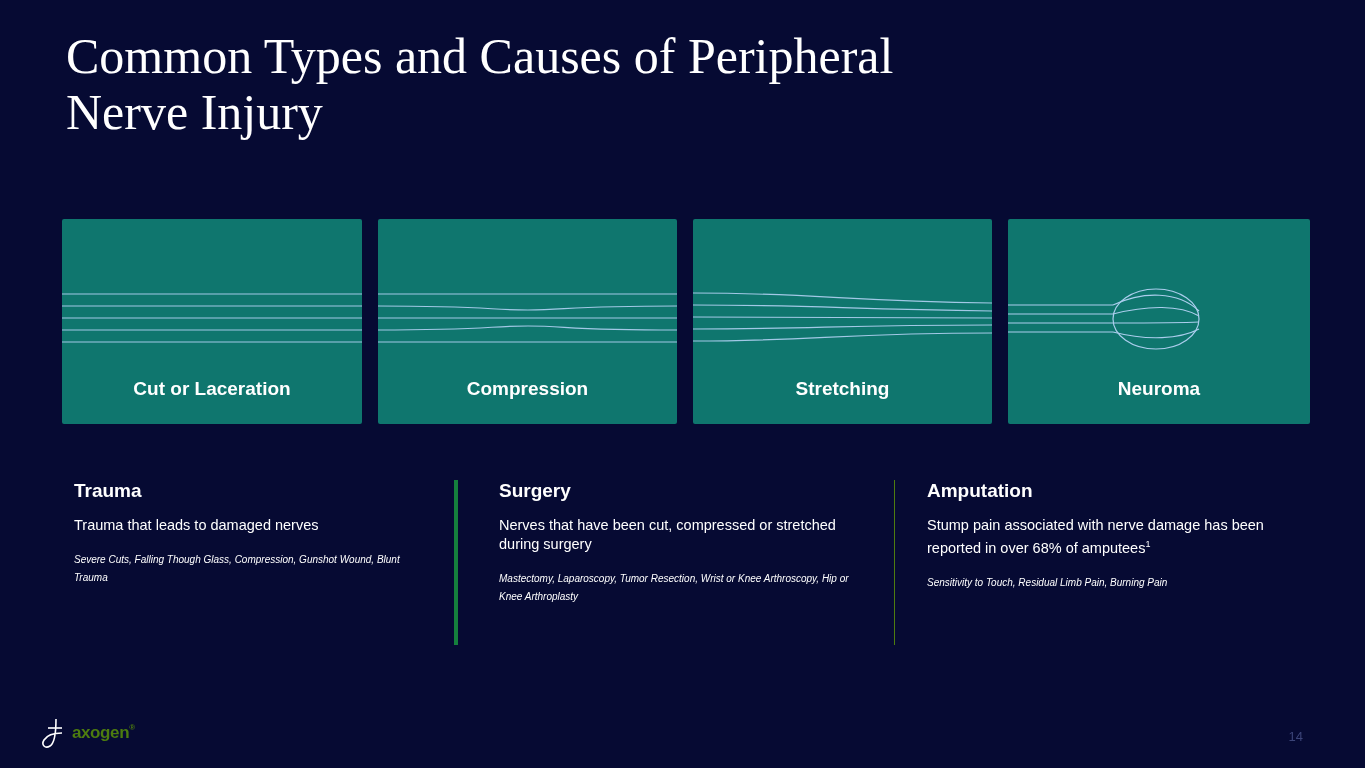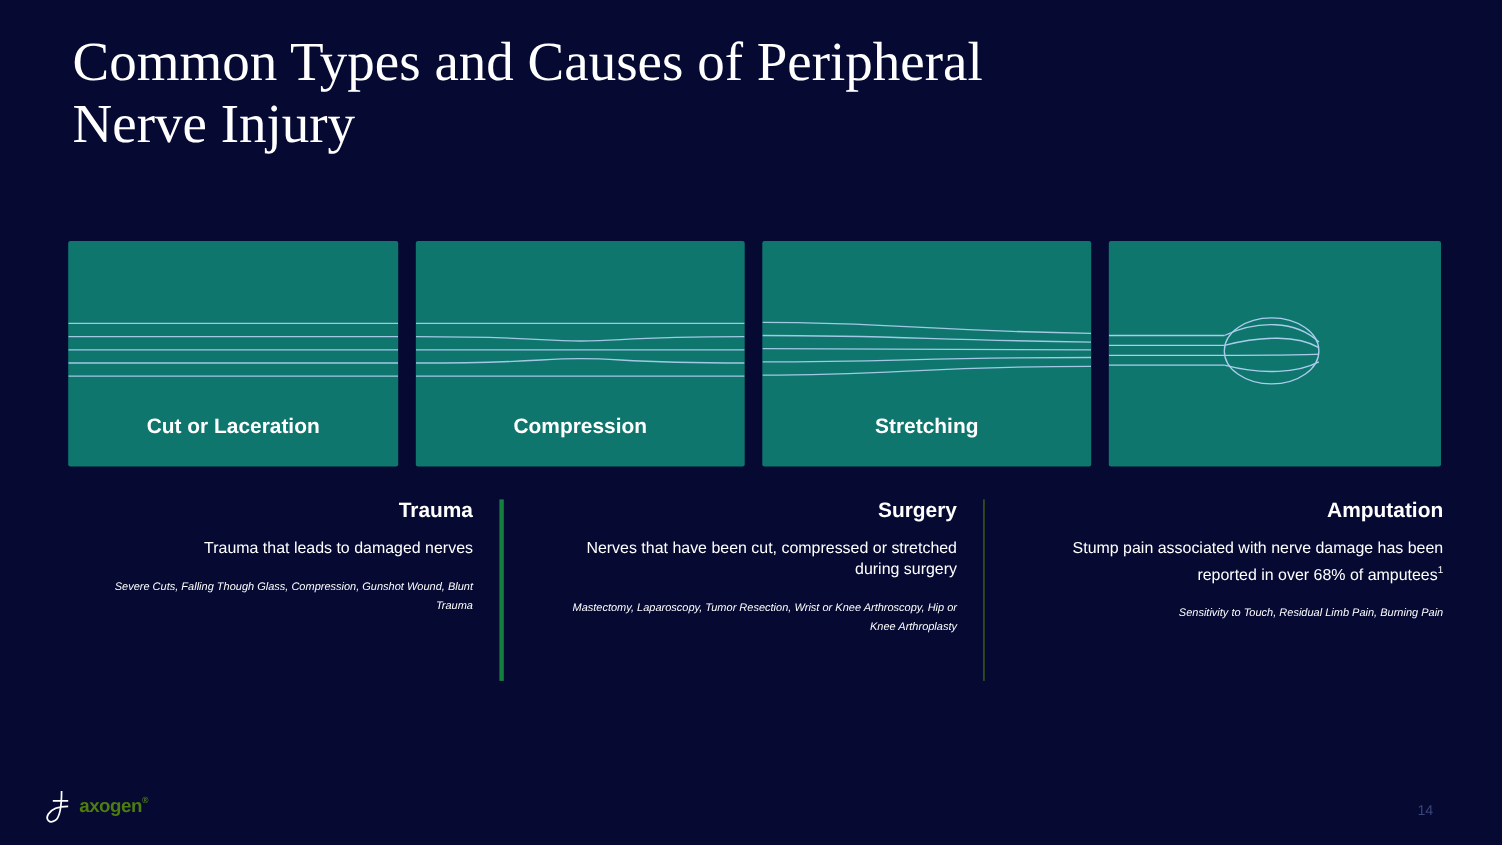--- a/index.html
+++ b/index.html
@@ -75,25 +75,24 @@
     font-size: 19px;
     font-weight: bold;
     color: #ffffff;
     padding-bottom: 24px;
   }
 
   
   .columns {
     position: absolute;
     left: 62px;
-    top: 454px;
+    top: 480px;
     width: 1250px;
     height: 165px;
     display: flex;
-    text-align: right;
   }
   .col {
     position: relative;
     box-sizing: border-box;
   }
   .col.c1 { width: 392px; padding-right: 24px; padding-left: 12px; }
   .col.c2 { width: 440px; padding-left: 41px; padding-right: 24px; border-left: 4px solid #15803d; }
   .col.c3 { width: 418px; padding-left: 32px; border-left: 1px solid #4d7c0f; }
 
   .col-title {
@@ -198,20 +197,21 @@
           <line x1="0" y1="95" x2="105" y2="95"></line>
           <line x1="0" y1="104" x2="105" y2="104"></line>
           <line x1="0" y1="113" x2="105" y2="113"></line>
           <ellipse cx="148" cy="100" rx="43" ry="30"></ellipse>
           <path d="M105,86 C135,72 170,72 191,92"></path>
           <path d="M105,95 C140,86 172,86 191,97"></path>
           <path d="M105,104 C140,104 172,104 191,103"></path>
           <path d="M105,113 C140,122 172,120 191,110"></path>
         </g>
       </svg>
+      <div class="card-label">Neuroma</div>
     </div>
 
   </div>
 
   <div class="columns">
 
     <div class="col c1">
       <div class="col-title">Trauma</div>
       <div class="col-desc">Trauma that leads to damaged nerves</div>
       <div class="col-examples">Severe Cuts, Falling Though Glass, Compression, Gunshot Wound, Blunt Trauma</div>

